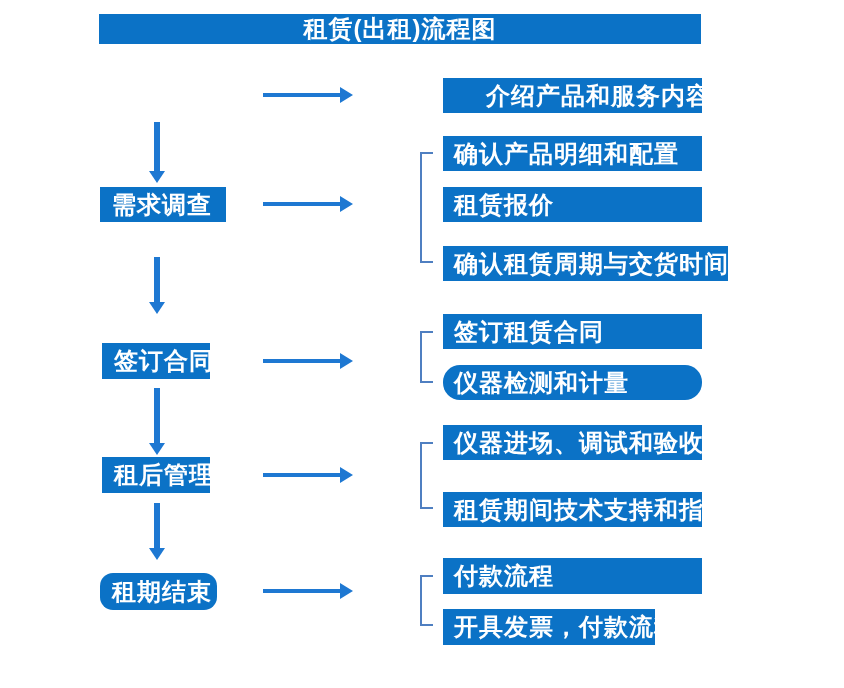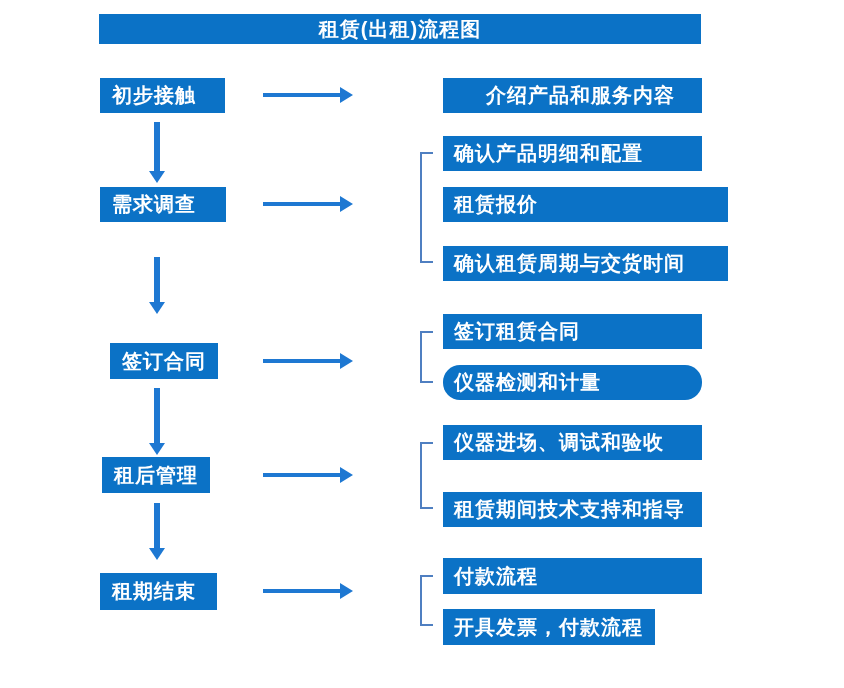--- a/index.html
+++ b/index.html
@@ -14,21 +14,21 @@
     width:844px;height:688px;
     background:#ffffff;
     font-family:"Liberation Sans","DejaVu Sans",sans-serif;
     overflow:hidden;
   }
   .bar{
     position:absolute;
     background:var(--box-blue);
     color:var(--text-white);
     font-weight:bold;
-    font-size:20px;
+    font-size:24px;
     letter-spacing:1px;
     white-space:nowrap;
     box-sizing:border-box;
   }
   .title-bar{
     text-align:center;
   }
   .step-box,.detail-box{
     text-align:left;
     padding-left:12px;
@@ -70,25 +70,24 @@
 </style>
 </head>
 <body>
 
 <div class="canvas">
 
   <div class="bar title-bar" style="left:99px;top:14px;width:602px;height:30px;line-height:30px;">
     <span>租赁(出租)流程图</span>
   </div>
 
-  <div class="bar step-box" style="left:100px;top:78px;width:125px;height:35px;line-height:35px;">初步接触</div>
   <div class="bar step-box" style="left:100px;top:187px;width:126px;height:35px;line-height:35px;">需求调查</div>
-  <div class="bar step-box" style="left:110px;top:343px;width:108px;height:36px;line-height:36px;">签订合同</div>
+  <div class="bar step-box" style="left:102px;top:343px;width:108px;height:36px;line-height:36px;">签订合同</div>
   <div class="bar step-box" style="left:102px;top:457px;width:108px;height:36px;line-height:36px;">租后管理</div>
-  <div class="bar step-box" style="left:100px;top:573px;width:117px;height:37px;line-height:37px;">租期结束</div>
+  <div class="bar step-box" style="left:100px;top:573px;width:117px;height:37px;line-height:37px;border-radius:13px;">租期结束</div>
 
   <div class="v-arrow" style="left:149px;top:122px;height:61px;">
     <i class="line"></i>
     <i class="head"></i>
   </div>
   <div class="v-arrow" style="left:149px;top:257px;height:57px;">
     <i class="line"></i>
     <i class="head"></i>
   </div>
   <div class="v-arrow" style="left:149px;top:388px;height:67px;">
@@ -122,21 +121,21 @@
   </div>
 
   <div class="bracket" style="left:420px;top:152px;height:111px;"></div>
   <div class="bracket" style="left:420px;top:331px;height:52px;"></div>
   <div class="bracket" style="left:420px;top:442px;height:67px;"></div>
   <div class="bracket" style="left:420px;top:575px;height:51px;"></div>
 
   <div class="bar detail-box" style="left:443px;top:78px;width:259px;height:35px;line-height:35px;padding-left:43px;">介绍产品和服务内容</div>
 
   <div class="bar detail-box" style="left:443px;top:136px;width:259px;height:35px;line-height:35px;">确认产品明细和配置</div>
-  <div class="bar detail-box" style="left:443px;top:187px;width:285px;height:35px;line-height:35px;">租赁报价</div>
+  <div class="bar detail-box" style="left:443px;top:187px;width:259px;height:35px;line-height:35px;">租赁报价</div>
   <div class="bar detail-box" style="left:443px;top:246px;width:285px;height:35px;line-height:35px;">确认租赁周期与交货时间</div>
 
   <div class="bar detail-box" style="left:443px;top:314px;width:259px;height:35px;line-height:35px;">签订租赁合同</div>
   <div class="bar detail-box" style="left:443px;top:365px;width:259px;height:35px;line-height:35px;border-radius:17px;">仪器检测和计量</div>
 
   <div class="bar detail-box" style="left:443px;top:425px;width:259px;height:35px;line-height:35px;">仪器进场、调试和验收</div>
   <div class="bar detail-box" style="left:443px;top:492px;width:259px;height:35px;line-height:35px;">租赁期间技术支持和指导</div>
 
   <div class="bar detail-box" style="left:443px;top:558px;width:259px;height:36px;line-height:36px;">付款流程</div>
   <div class="bar detail-box" style="left:443px;top:609px;width:212px;height:36px;line-height:36px;">开具发票，付款流程</div>

